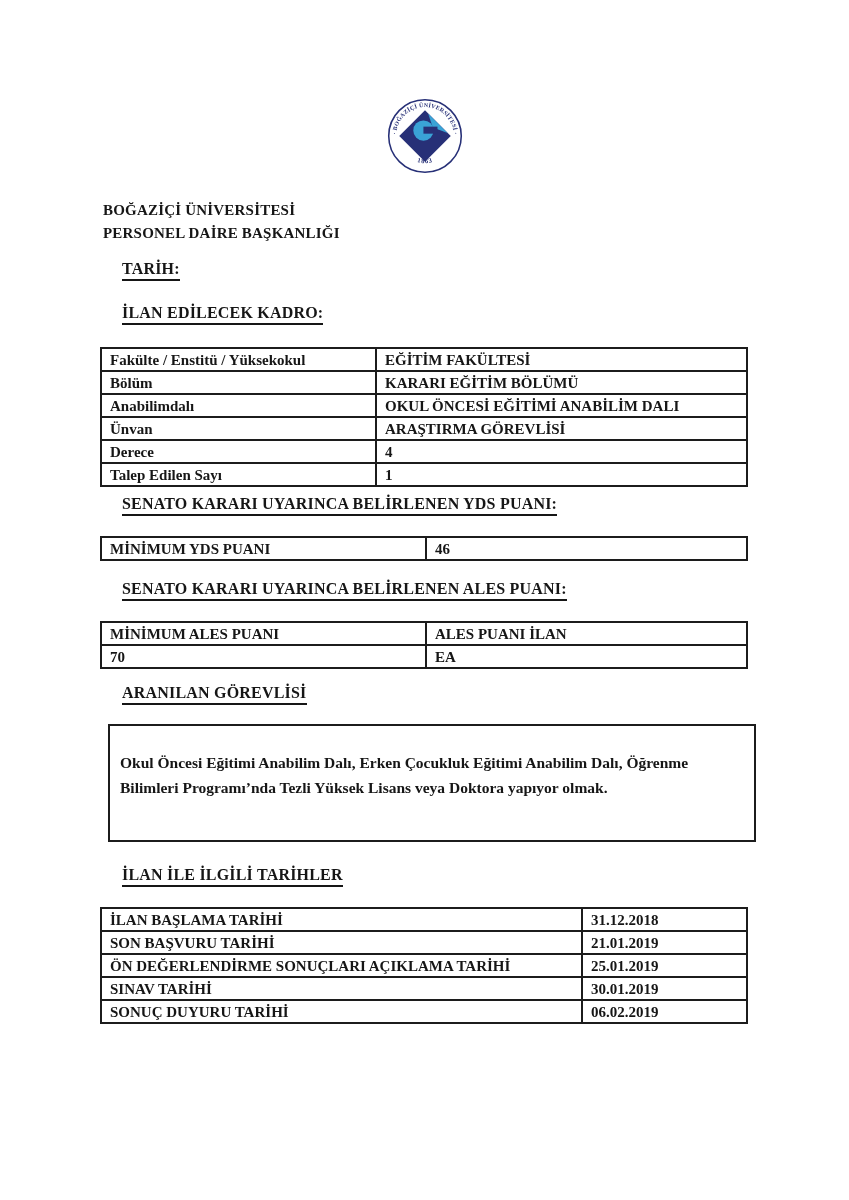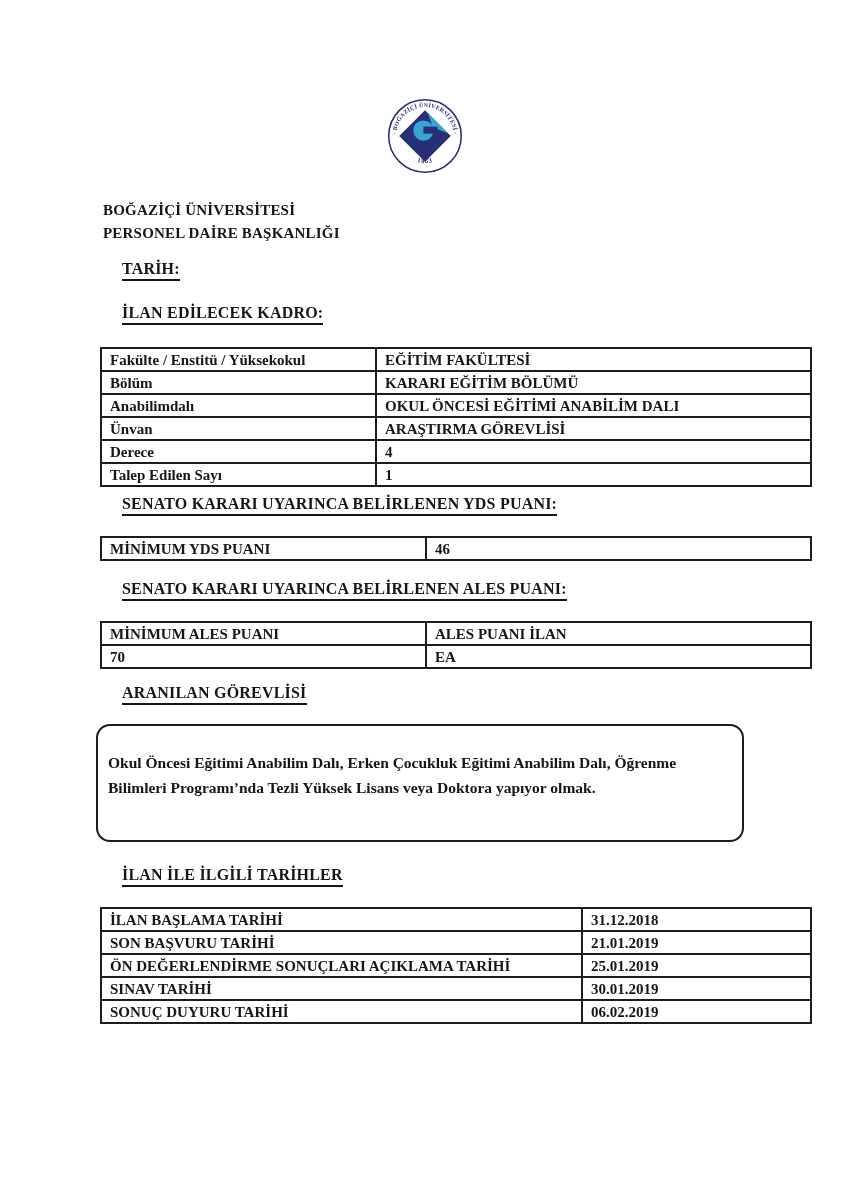--- a/index.html
+++ b/index.html
@@ -12,21 +12,21 @@
     color:#161616;
     overflow:hidden;
   }
   .abs{position:absolute;}
   .org-line{font-size:15px;line-height:22px;letter-spacing:.2px;}
   .section-heading{font-size:16px;letter-spacing:.2px;white-space:nowrap;}
   .section-heading .u{border-bottom:2px solid #161616;padding-bottom:1px;display:inline-block;margin-left:19px;}
   table.doc{
     border-collapse:collapse;
     table-layout:fixed;
-    width:712px;
+    width:648px;
     font-size:15px;
     font-weight:bold;
   }
   table.doc td{
     border:2px solid #1c1c1c;
     padding:1px 8px;
     height:19px;
     line-height:18px;
     overflow:hidden;
     white-space:nowrap;
@@ -148,21 +148,21 @@
       <td>70</td>
       <td>EA</td>
     </tr>
   </tbody>
     </table>
 
   <div class="abs section-heading" style="left:103px;top:684px;">
     <span class="u">ARANILAN GÖREVLİSİ</span>
   </div>
 
-  <div class="abs req-box" style="left:96px;top:724px;border-radius:14px;">
+  <div class="abs req-box" style="left:108px;top:724px;">
     <div class="req-text">Okul Öncesi Eğitimi Anabilim Dalı, Erken Çocukluk Eğitimi Anabilim Dalı, Öğrenme Bilimleri Programı’nda Tezli Yüksek Lisans veya Doktora yapıyor olmak.</div>
   </div>
 
   <div class="abs section-heading" style="left:103px;top:866px;">
     <span class="u">İLAN İLE İLGİLİ TARİHLER</span>
   </div>
 
   <table class="doc abs" style="left:100px;top:907px;">
     <colgroup>
         <col style="width:481px">

